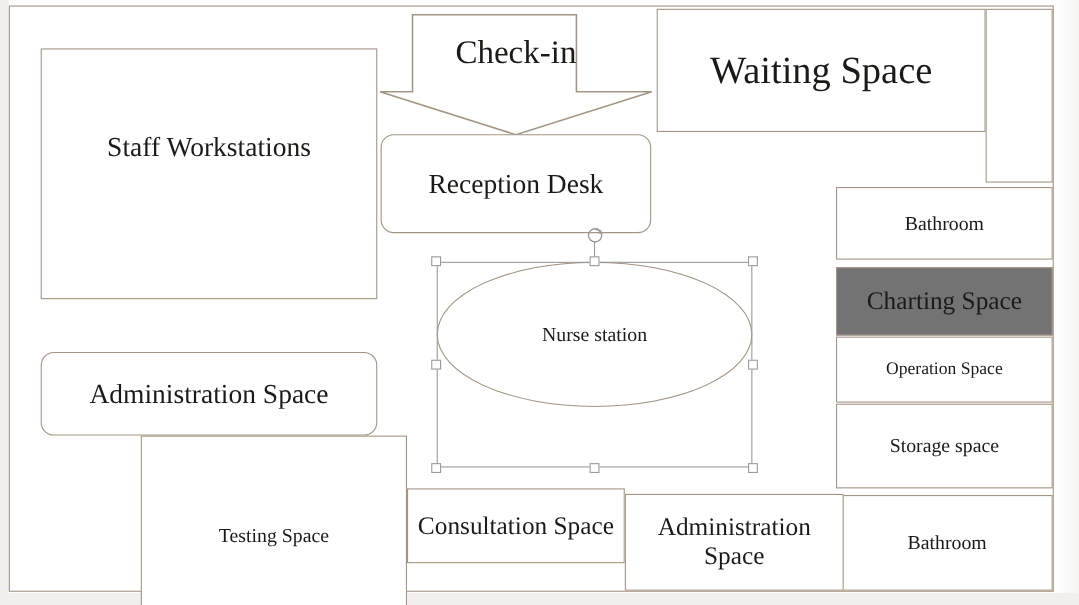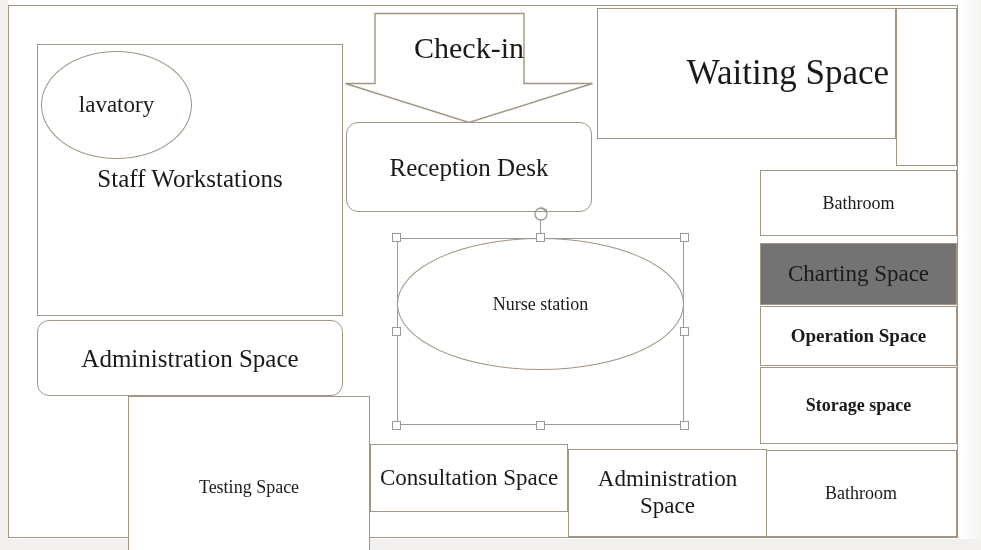--- a/index.html
+++ b/index.html
@@ -57,21 +57,21 @@
   }
 
   .rounded { border-radius: 12px; }
   .ellipse { border-radius: 50%; }
 
   
   .fs-xxl { font-size: 35px; }
   .fs-xl  { font-size: 18px; }
   .fs-lg  { font-size: 25px; }
   .fs-md  { font-size: 23px; }
-  .fs-sm  { font-size: 19px; font-weight: bold; }
+  .fs-sm  { font-size: 16px; }
 
   
   #frame {
     position: absolute;
     left: 8px; top: 5px;
     width: 950px; height: 533px;
     border: 1.6px solid #a39583;
     box-sizing: border-box;
     background: #ffffff;
     z-index: 1;
@@ -143,60 +143,57 @@
 </style>
 </head>
 <body>
 
 <div id="stage">
 
   <div class="edge-right"></div>
 
   <div id="frame"></div>
 
-  <div class="shape fs-lg" style="left:37px; top:44px; width:306px; height:272px; align-items:flex-end; padding-bottom:122px;">
+  <div class="shape fs-lg" style="left:37px; top:44px; width:306px; height:228px; align-items:flex-end; padding-bottom:122px;">
     <span class="lbl">Staff Workstations</span>
   </div>
 
-  <div class="shape ellipse fs-md" style="left:41px; top:51px; width:151px; height:108px;">
-    <span class="lbl">lavatory</span>
-  </div>
 
   <div id="checkin-wrap">
     <svg width="250" height="112" viewBox="0 0 250 112">
       <path d="M 31,71.5 L 31,1.5 L 180,1.5 L 180,71.5 L 248.5,71.5 L 125,110.5 L 1.5,71.5 Z" fill="#ffffff" stroke="#a39583" stroke-width="1.4" stroke-linejoin="miter"></path>
     </svg>
     <div id="checkin-label">Check-in</div>
   </div>
 
   <div class="shape rounded fs-lg" style="left:346px; top:122px; width:246px; height:90px; background:#ffffff; z-index:4;">
     <span class="lbl">Reception Desk</span>
   </div>
 
-  <div class="shape fs-xxl" style="left:597px; top:8px; width:299px; height:131px; background:#ffffff; z-index:4;justify-content:flex-end;">
+  <div class="shape fs-xxl" style="left:597px; top:8px; width:299px; height:112px; background:#ffffff; z-index:4;">
     <span class="lbl">Waiting Space</span>
   </div>
 
   <div class="shape" style="left:896px; top:8px; width:61px; height:158px; background:#ffffff; z-index:4;">
     <span class="lbl"></span>
   </div>
 
   <div class="shape fs-xl" style="left:760px; top:170px; width:197px; height:66px; background:#ffffff; z-index:4;">
     <span class="lbl">Bathroom</span>
   </div>
 
   <div class="shape fs-md" style="left:760px; top:243px; width:197px; height:62px; background:#737373; z-index:4;">
     <span class="lbl">Charting Space</span>
   </div>
 
   <div class="shape fs-sm" style="left:760px; top:306px; width:197px; height:60px; background:#ffffff; z-index:4;">
     <span class="lbl">Operation Space</span>
   </div>
 
-  <div class="shape fs-xl" style="left:760px; top:367px; width:197px; height:77px; background:#ffffff; z-index:4;font-weight:bold;">
+  <div class="shape fs-xl" style="left:760px; top:367px; width:197px; height:77px; background:#ffffff; z-index:4;">
     <span class="lbl">Storage space</span>
   </div>
 
   <div class="shape fs-xl" style="left:765px; top:450px; width:192px; height:87px; background:#ffffff; z-index:4;">
     <span class="lbl">Bathroom</span>
   </div>
 
   <div class="shape rounded fs-lg" style="left:37px; top:320px; width:306px; height:76px; background:#ffffff; z-index:5;">
     <span class="lbl">Administration Space</span>
   </div>

